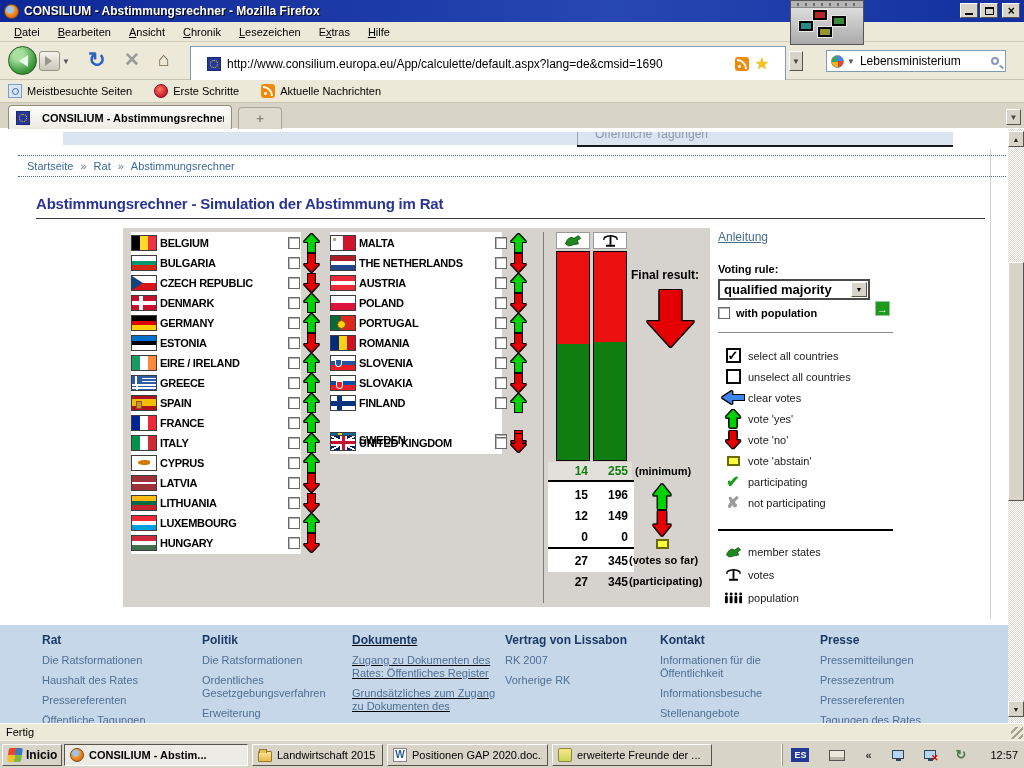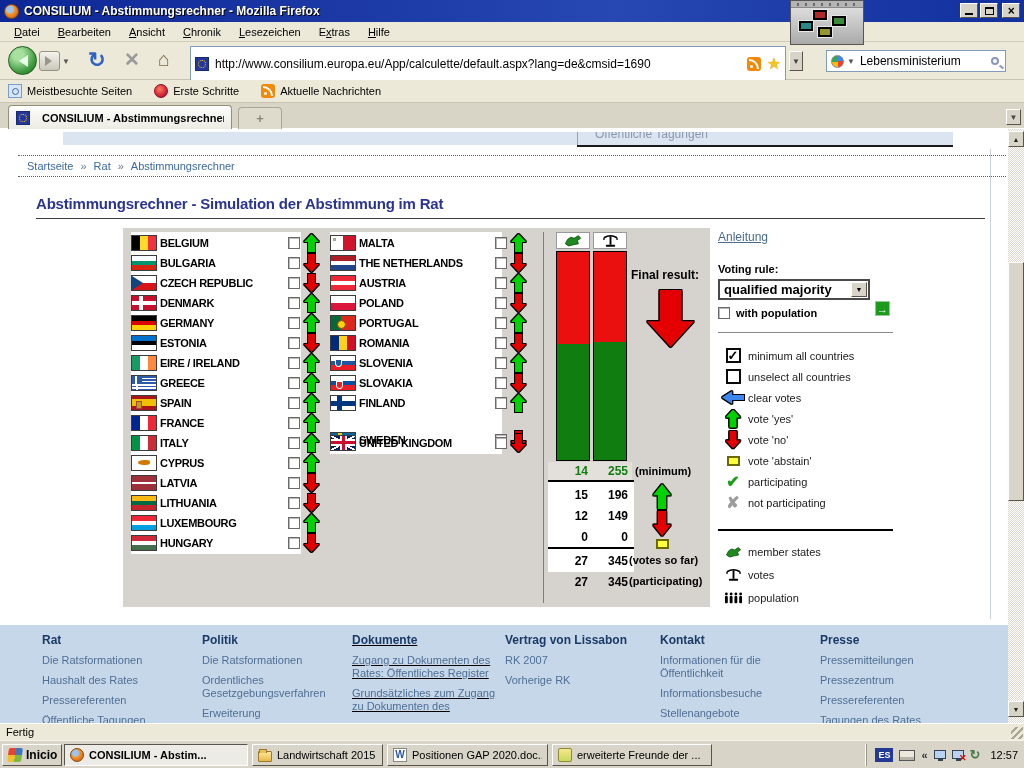--- a/index.html
+++ b/index.html
@@ -44,21 +44,21 @@
   .backbtn .tri{width:0;height:0;border:6px solid transparent;border-right:9px solid #eafcea;margin-left:-4px;}
   .fwdbtn{position:absolute;left:39px;top:9px;width:21px;height:20px;border-radius:3px;
     background:linear-gradient(#f6f4ee,#cac6ba);border:1px solid #979381;display:flex;align-items:center;justify-content:center;}
   .fwdbtn .tri{width:0;height:0;border:5px solid transparent;border-left:7px solid #9a968a;margin-right:-3px;}
   .navdrop{position:absolute;left:62px;top:15px;font-size:8px;color:#555;}
   .nav-ico{position:absolute;top:6px;font-weight:bold;}
   .refresh{left:88px;font-size:21px;color:#2f62c4;}
   .stopx{left:124px;font-size:19px;color:#9a9a9a;}
   .homei{left:158px;font-size:20px;color:#7a6a4a;}
   .urlfield{position:absolute;left:190px;top:4px;width:596px;height:36px;background:#fff;border:1px solid #7f9db9;
-    display:flex;align-items:center;padding:0 4px;}
+    display:flex;align-items:center;padding:0 16px;}
   .eu-ico{width:14px;height:14px;background:#26379b;flex:none;position:relative;margin-right:6px;border:1px solid #1a2a70;}
   .eu-ico::after{content:"";position:absolute;left:2px;top:2px;right:2px;bottom:2px;border:1px dotted #ffd500;border-radius:50%;}
   .urltext{font-size:12px;color:#000;white-space:nowrap;overflow:hidden;flex:1;}
   .rss-ico{width:14px;height:14px;border-radius:3px;background:linear-gradient(#fua 0 0,#f2930a);background:#ef8a0a;position:relative;flex:none;margin-right:6px;}
   .rss-ico::before{content:"";position:absolute;left:3px;bottom:3px;width:3px;height:3px;background:#fff;border-radius:50%;}
   .rss-ico::after{content:"";position:absolute;left:2px;bottom:2px;width:8px;height:8px;border:2px solid #fff;border-left:none;border-bottom:none;border-radius:0 100% 0 0;}
   .star-ico{color:#f6c41d;font-size:16px;line-height:14px;flex:none;text-shadow:0 0 1px #b8860b;}
   .url-drop{position:absolute;left:789px;top:9px;width:14px;height:20px;font-size:8px;color:#444;
     display:flex;align-items:center;justify-content:center;}
   .searchbox{position:absolute;left:826px;top:8px;width:180px;height:22px;background:#fff;border:1px solid #7f9db9;
@@ -252,21 +252,21 @@
   .start-label{font-size:12px;font-weight:bold;}
   .taskbtn{position:absolute;top:3px;height:22px;display:flex;align-items:center;gap:5px;padding:0 5px;overflow:hidden;}
   .taskbtn .tlabel{font-size:11px;white-space:nowrap;overflow:hidden;}
   .taskbtn.active .tlabel{font-weight:bold;}
   .t-ico{width:14px;height:14px;flex:none;}
   .t-ff{border-radius:50%;background:radial-gradient(circle at 38% 35%,#9cc4ee 0 28%,#f59523 40%,#d9651a 80%);border:1px solid #7a4a10;}
   .t-folder{position:relative;background:linear-gradient(#ffe89a,#e8b84a);border:1px solid #9a7a2a;border-radius:1px;margin-top:2px;height:11px;}
   .t-folder::before{content:"";position:absolute;left:0;top:-3px;width:6px;height:3px;background:#e8c05a;border:1px solid #9a7a2a;border-bottom:none;}
   .t-word{background:#fff;border:1px solid #888;color:#2b579a;font-weight:bold;font-size:10px;line-height:12px;text-align:center;}
   .t-app{background:linear-gradient(#f8e88a,#c8d85a);border:1px solid #8a8a3a;border-radius:2px;}
-  .tray{position:absolute;right:2px;top:3px;height:22px;display:flex;align-items:center;gap:6px;padding-left:8px;
+  .tray{position:absolute;right:2px;top:3px;height:22px;display:flex;align-items:center;gap:20px;padding-left:8px;
     border-left:1px solid #9a968a;box-shadow:-1px 0 0 #fff;}
   .es-badge{width:18px;height:14px;background:#223a94;color:#fff;font-size:9px;font-weight:bold;
     display:flex;align-items:center;justify-content:center;}
   .kb-ico{width:16px;height:11px;background:#ece8dc;border:1px solid #555;box-shadow:inset 0 -3px 0 #b8b4a8;}
   .chev{font-size:11px;font-weight:bold;color:#333;}
   .mon{width:12px;height:9px;border:1px solid #345;background:#b8d4f0;position:relative;margin-top:-2px;}
   .mon::after{content:"";position:absolute;left:3px;bottom:-3px;width:5px;height:2px;background:#345;}
   .mon.err::before{content:"\2715";position:absolute;right:-4px;bottom:-5px;color:#d00;font-size:9px;font-weight:bold;}
   .sync{font-size:13px;font-weight:bold;color:#4a7a4a;line-height:12px;}
   .clock{font-size:11px;color:#000;margin:0 4px;}
@@ -686,21 +686,21 @@
         <span class="wp-label">with population</span>
       </div>
       <div class="sb-hr"></div>
       <div class="legend" id="legend">
           <div class="lg-row">
             <span class="lg-ic">
               <span class="cbx">
                 <span class="vmark">✓</span>
               </span>
             </span>
-            <span class="lg-label">minimum all countries</span>
+            <span class="lg-label">select all countries</span>
           </div>
           <div class="lg-row">
             <span class="lg-ic">
               <span class="cbx"></span>
             </span>
             <span class="lg-label">unselect all countries</span>
           </div>
           <div class="lg-row">
             <span class="lg-ic">
               <span class="arr left blue lft">

